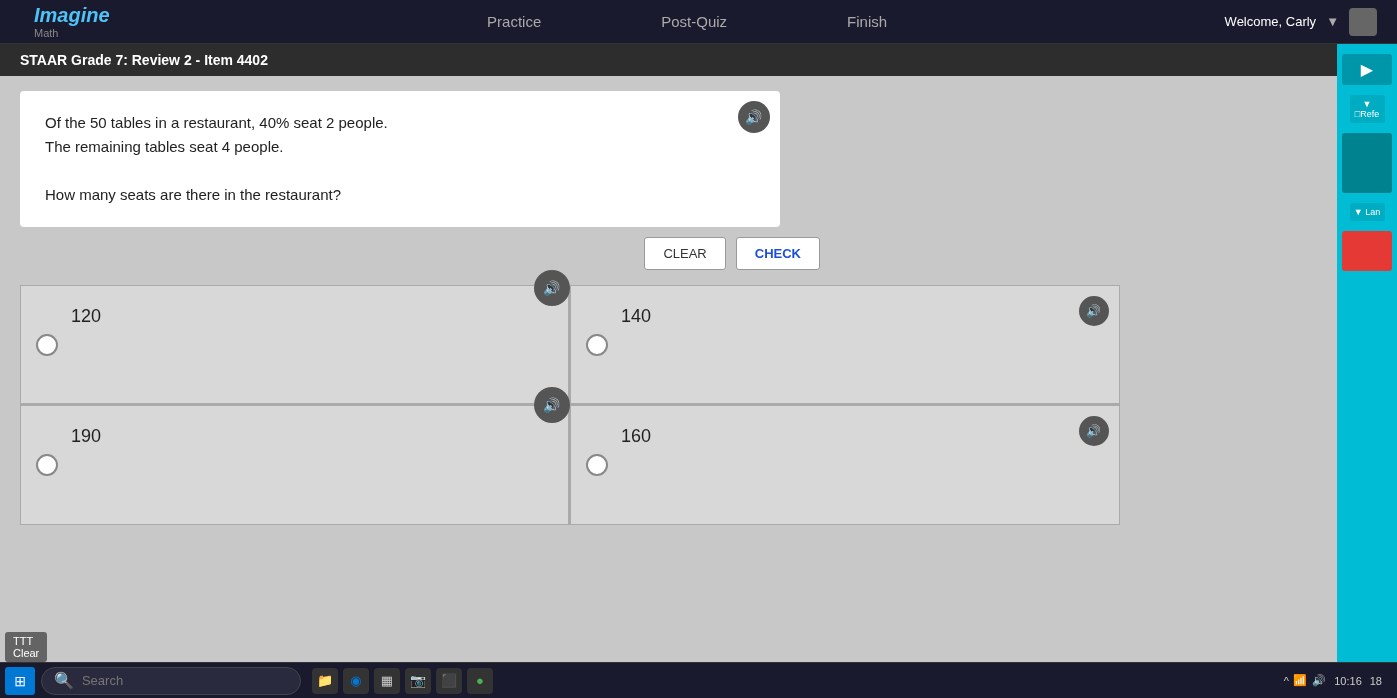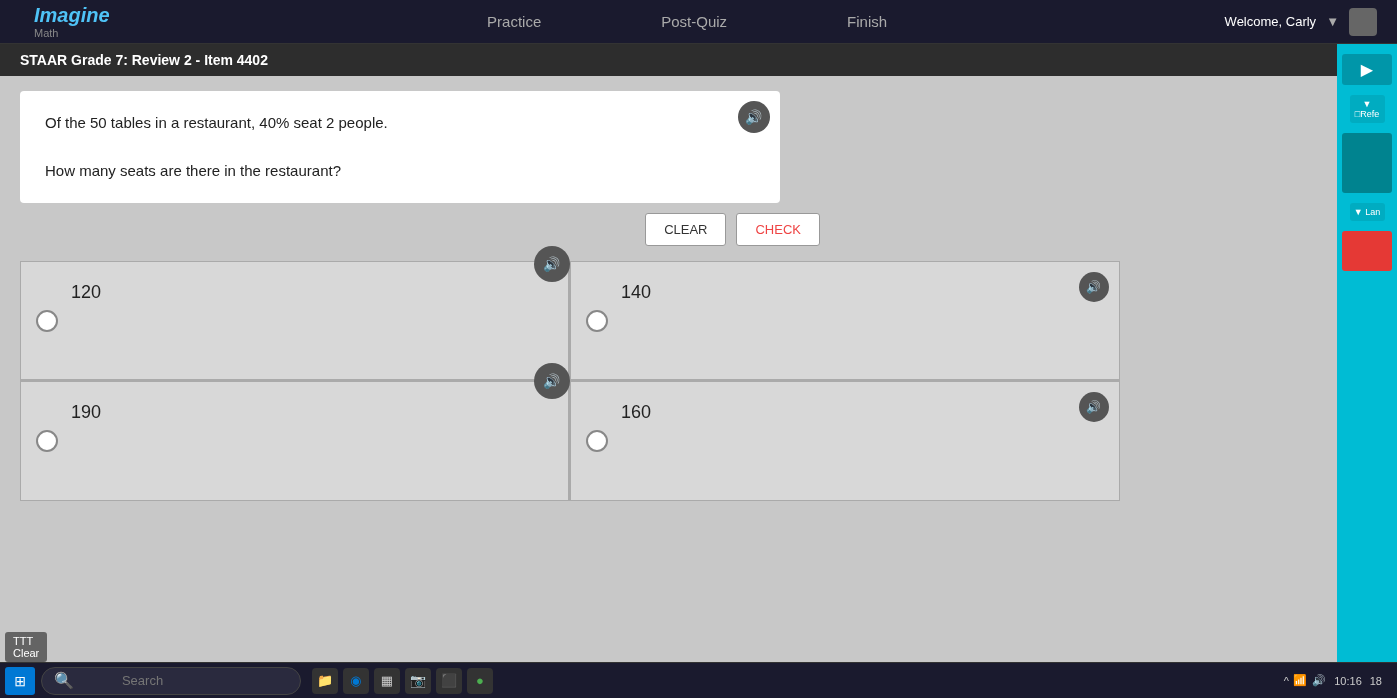--- a/index.html
+++ b/index.html
@@ -178,21 +178,22 @@
       border-radius: 3px;
       color: #333;
     }
     .btn-check {
       background: white;
       border: 1px solid #999;
       padding: 8px 18px;
       font-size: 13px;
       cursor: pointer;
       border-radius: 3px;
-      color: #ef4444;
+      color: #1d4ed8;
+      font-weight: bold;
     }
 
     .answer-cell {
       background: #d8d8d8;
       border: 1px solid #aaa;
       padding: 20px 20px 20px 50px;
       min-height: 120px;
       position: relative;
       font-size: 18px;
       color: #222;
@@ -266,21 +267,20 @@
       width: 260px;
       gap: 8px;
     }
     .search-bar input {
       background: none;
       border: none;
       color: #fca5a5;
       font-size: 13px;
       outline: none;
       flex: 1;
-      margin-left: 40px;
     }
     .taskbar-icons {
       display: flex;
       gap: 5px;
       align-items: center;
       margin-left: 5px;
     }
     .taskbar-icon {
       width: 26px;
       height: 26px;
@@ -359,20 +359,21 @@
 <div class="main-area">
 
   <div class="content-area">
 
     <div class="question-header">
       <span>STAAR Grade 7: Review 2 - Item 4402</span>
     </div>
 
     <div class="question-box">
       <p>Of the 50 tables in a restaurant, 40% seat 2 people.</p>
+      <p>The remaining tables seat 4 people.</p>
       <br>
       <p>How many seats are there in the restaurant?</p>
       <button class="audio-btn-top">
         <span>🔊</span>
       </button>
     </div>
 
     <div class="action-buttons" style="max-width:800px; margin-left: 20px;">
       <button class="btn-clear">CLEAR</button>
       <button class="btn-check">CHECK</button>

